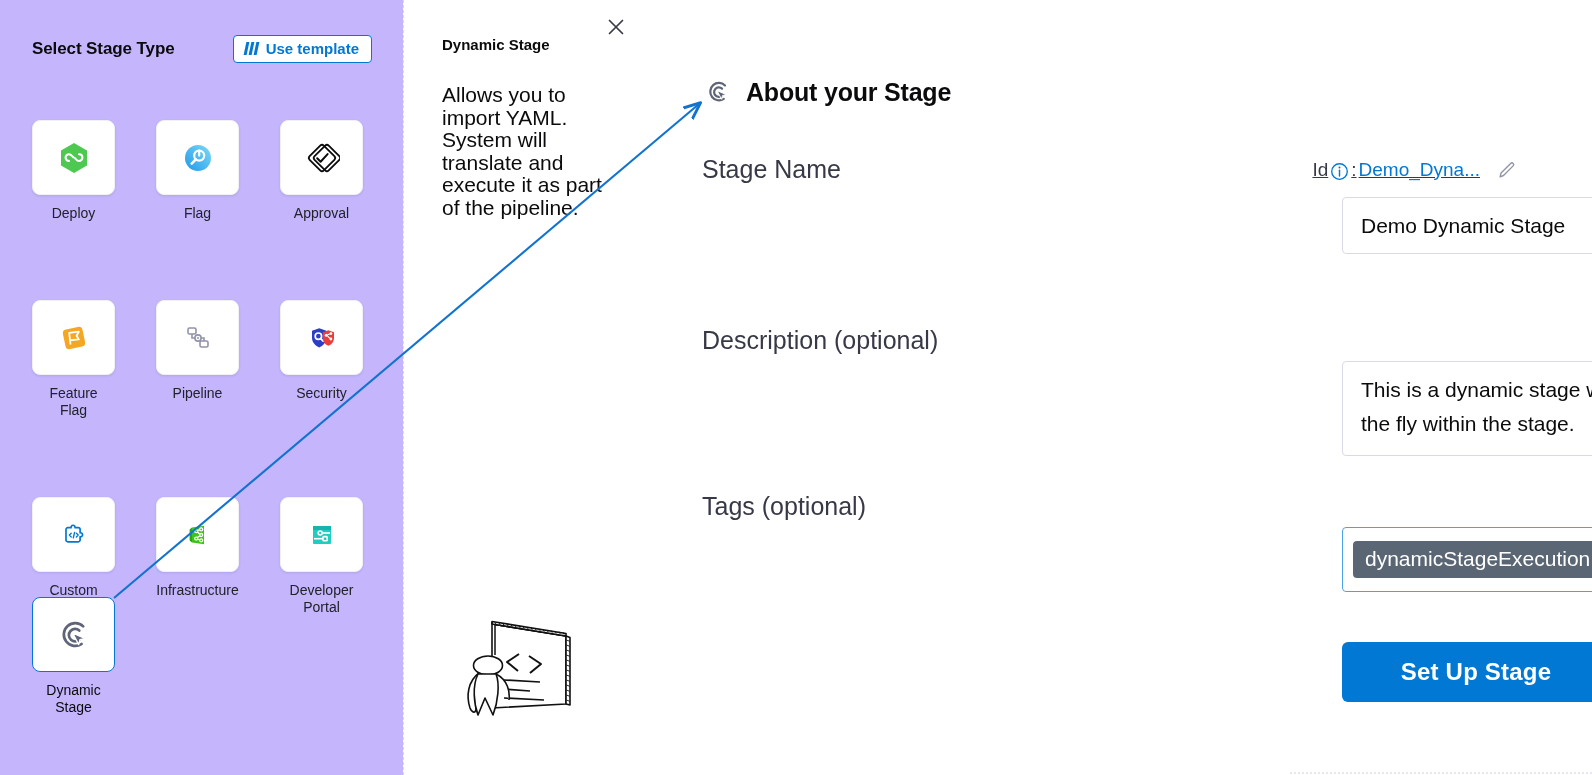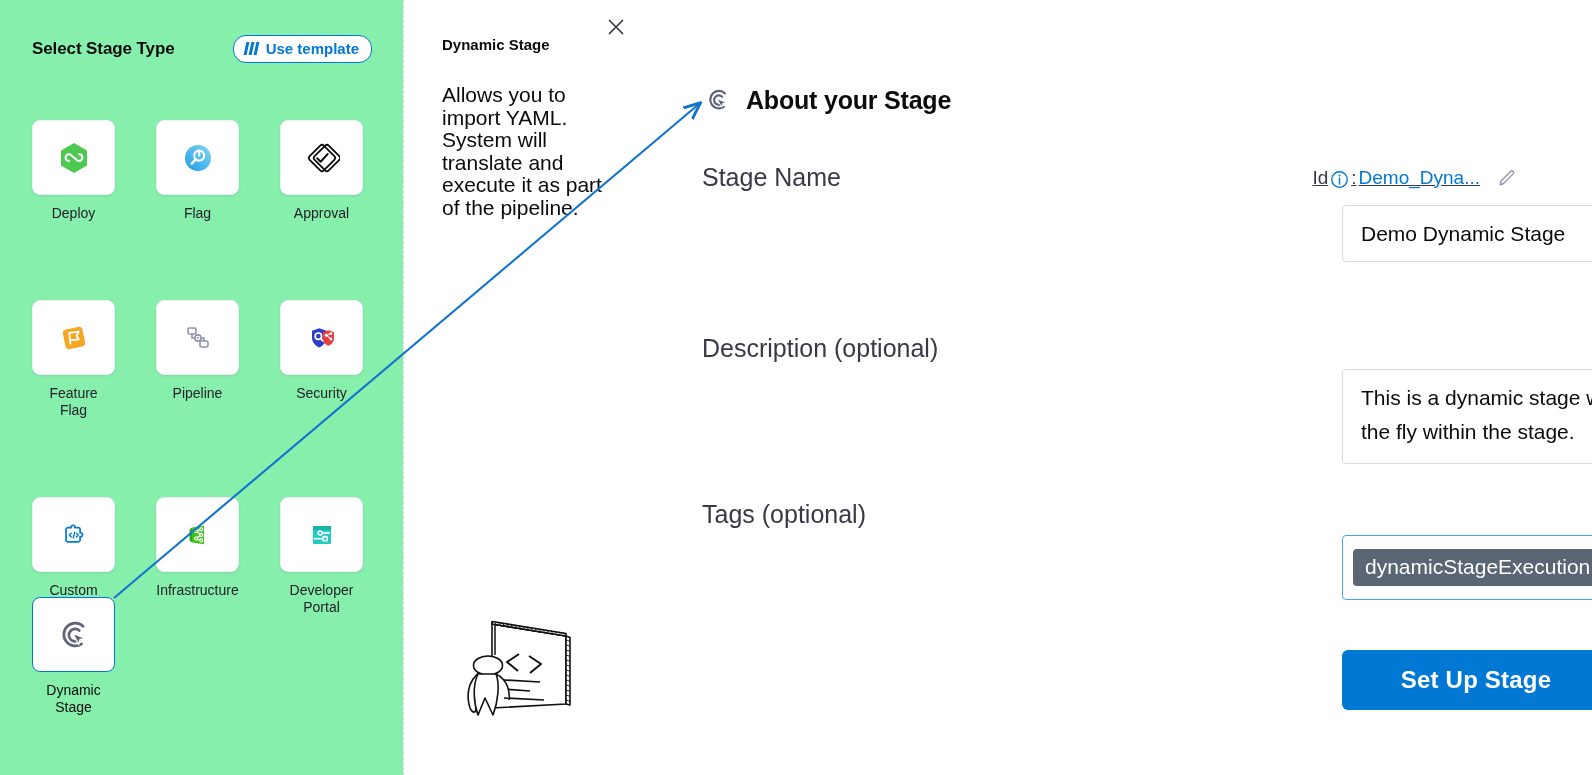--- a/index.html
+++ b/index.html
@@ -6,33 +6,33 @@
   html, body {
     margin: 0; padding: 0;
     width: 1592px; height: 775px;
     background: #ffffff;
     font-family: "Liberation Sans", sans-serif;
     overflow: hidden;
   }
   #root { position: relative; width: 1592px; height: 775px; background: #fff; }
 
   
-  .left-panel { position: absolute; left: 0; top: 0; width: 403px; height: 775px; background: #86efac; }
+  .left-panel { position: absolute; left: 0; top: 0; width: 403px; height: 775px; background: #c4b5fd; }
   .divider-v {
     position: absolute; left: 403px; top: 0; width: 0; height: 775px;
     border-left: 1px dashed #d9dae5;
   }
   .panel-header {
     position: absolute; left: 32px; top: 33px; width: 340px; height: 32px;
     display: flex; align-items: center; justify-content: space-between;
   }
   .panel-title { font-size: 17px; font-weight: bold; color: #0b0b0d; letter-spacing: -0.1px; }
   .use-template-btn {
     display: flex; align-items: center; gap: 6px;
-    border: 1px solid #0278d5; border-radius: 13px;
+    border: 1px solid #0278d5; border-radius: 4px;
     background: #fff; color: #0278d5;
     font-size: 15px; font-weight: bold;
     padding: 5px 12px 6px 10px; cursor: pointer;
     font-family: "Liberation Sans", sans-serif;
     line-height: 1;
   }
   .tpl-icon { display: inline-block; width: 16px; height: 13px; position: relative; }
   .tpl-icon i {
     position: absolute; top: 0; width: 2.5px; height: 13px; background: #0278d5;
     transform: skewX(-12deg);
@@ -78,21 +78,21 @@
     position: absolute; left: 38px; top: 84px; width: 165px;
     font-size: 21px; color: #0b0b0d; line-height: 22.5px;
   }
   .close-btn {
     position: absolute; left: 604px; top: 15px; width: 24px; height: 24px;
     cursor: pointer;
   }
   .illus { position: absolute; left: 448px; top: 612px; width: 135px; height: 105px; }
 
   
-  .right-panel { position: absolute; left: 640px; top: 16px; width: 952px; height: 740px; }
+  .right-panel { position: absolute; left: 640px; top: 8px; width: 952px; height: 740px; }
   .about-row {
     position: absolute; left: 62px; top: 68px;
     display: flex; align-items: center; gap: 12px;
   }
   .about-title { font-size: 25px; font-weight: bold; color: #0b0b0d; letter-spacing: -0.2px; }
 
   .field-label-row {
     position: absolute; left: 62px; width: 816px;
     display: flex; align-items: center; justify-content: space-between;
   }

